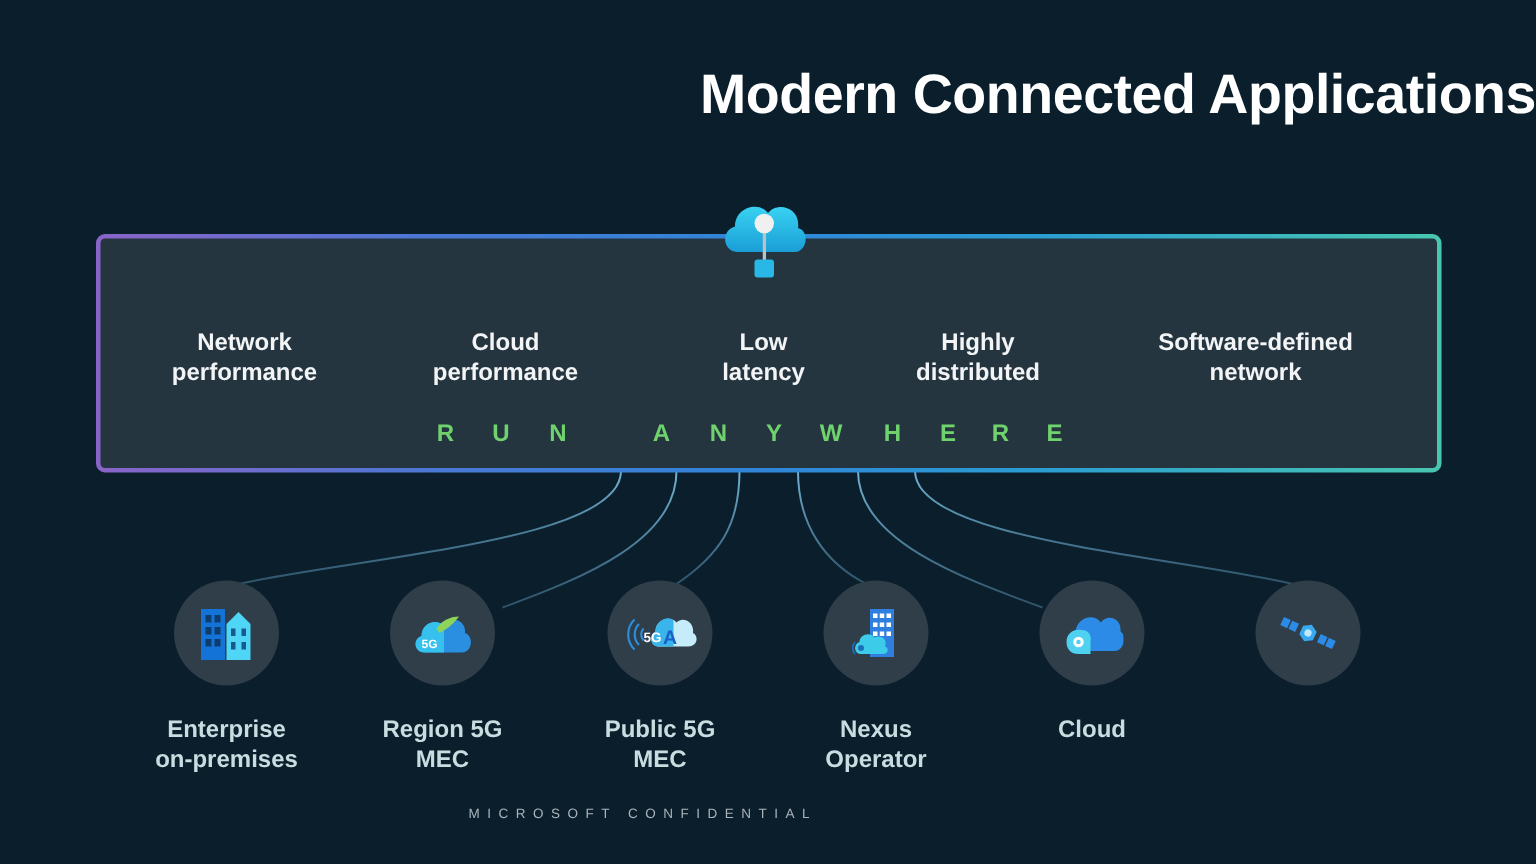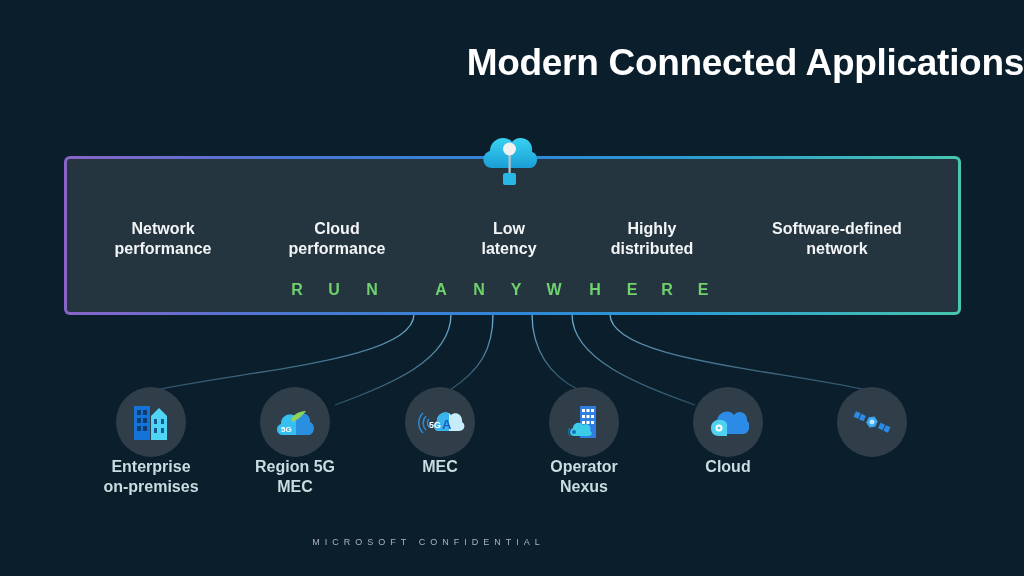--- a/index.html
+++ b/index.html
@@ -31,21 +31,21 @@
     transform:translateX(-50%);
   }
   .hub-icon { position:absolute; left:478px; top:124px; width:64px; height:66px; }
   .connectors { position:absolute; left:0; top:0; width:1024px; height:576px; pointer-events:none; }
   .node { position:absolute; top:387px; width:140px; transform:translateX(-50%); text-align:center; }
   .node .circle {
     width:70px; height:70px; border-radius:50%; background:#2f3e49; margin:0 auto;
     display:flex; align-items:center; justify-content:center;
   }
   .node .label {
-    margin-top:0; font-size:16px; font-weight:600; color:#c7dde0; line-height:20px;
+    margin-top:20px; font-size:16px; font-weight:600; color:#c7dde0; line-height:20px;
   }
   .footer {
     position:absolute; top:537px; left:0; width:857px; text-align:center;
     font-size:9px; letter-spacing:5px; color:#a9b4bb;
   }
 </style>
 </head>
 <body>
 
 <div class="title">Modern Connected Applications</div>
@@ -165,20 +165,21 @@
       <path d="M8 8 A14 14 0 0 0 8 28" stroke="#2b8fe0" stroke-width="1.4" fill="none"></path>
       <path d="M11 11 A10 10 0 0 0 11 25" stroke="#2b8fe0" stroke-width="1.4" fill="none"></path>
       <path d="M14 14 A6 6 0 0 0 14 22" stroke="#2b8fe0" stroke-width="1.4" fill="none"></path>
       <path d="M24 26 C18 26 18 18 22 16 C22 8 32 5 36 10 C40 6 48 9 47 17 C51 19 50 26 44 26 Z" fill="#c6ecfa"></path>
       <path d="M24 26 C18 26 18 18 22 16 C22 8 32 5 34 9 L34 26 Z" fill="#39b5ec"></path>
       <text x="27" y="24" font-size="13" font-weight="700" fill="#1a5fc8" font-family="Liberation Sans, sans-serif">A</text>
       <text x="14" y="23" font-size="9" font-weight="700" fill="#ffffff" font-family="Liberation Sans, sans-serif">5G</text>
     </svg>
   </div>
   <div class="label">
+    <div>Public 5G</div>
     <div>MEC</div>
   </div>
 </div>
 
 <div class="node" style="left:584px">
   <div class="circle">
     <svg width="36" height="36" viewBox="0 0 36 36">
       <rect x="14" y="2" width="16" height="32" fill="#2f7fe0"></rect>
       <g fill="#ffffff">
         <rect x="16" y="5" width="3" height="3"></rect>
@@ -190,22 +191,22 @@
         <rect x="16" y="17" width="3" height="3"></rect>
           <rect x="20.5" y="17" width="3" height="3"></rect>
           <rect x="25" y="17" width="3" height="3"></rect>
       </g>
       <path d="M8 32 C3 32 3 25 7 24 C7 19 14 17 17 21 C21 19 26 22 24 27 C27 28 26 32 23 32 Z" fill="#3ccbe8"></path>
       <circle cx="8" cy="28" r="2" fill="#1a6fb8"></circle>
       <path d="M4 24 A6 6 0 0 0 4 32" stroke="#1a6fb8" stroke-width="1.2" fill="none"></path>
     </svg>
   </div>
   <div class="label">
+    <div>Nexus</div>
     <div>Operator</div>
-    <div>Nexus</div>
   </div>
 </div>
 
 <div class="node" style="left:728px">
   <div class="circle">
     <svg width="42" height="32" viewBox="0 0 42 32">
       <path d="M12 28 C4 28 4 18 10 16 C10 6 22 2 27 9 C31 3 41 6 40 15 C44 17 43 28 36 28 Z" fill="#2b8be6"></path>
       <path d="M4 22 C4 16 9 13 14 14 C19 14 21 18 20 22 L20 30 L12 30 C7 30 4 27 4 22 Z" fill="#4fd2f0"></path>
       <circle cx="12" cy="22" r="3.5" fill="#ffffff"></circle>
       <circle cx="12" cy="22" r="1.5" fill="#4fd2f0"></circle>

